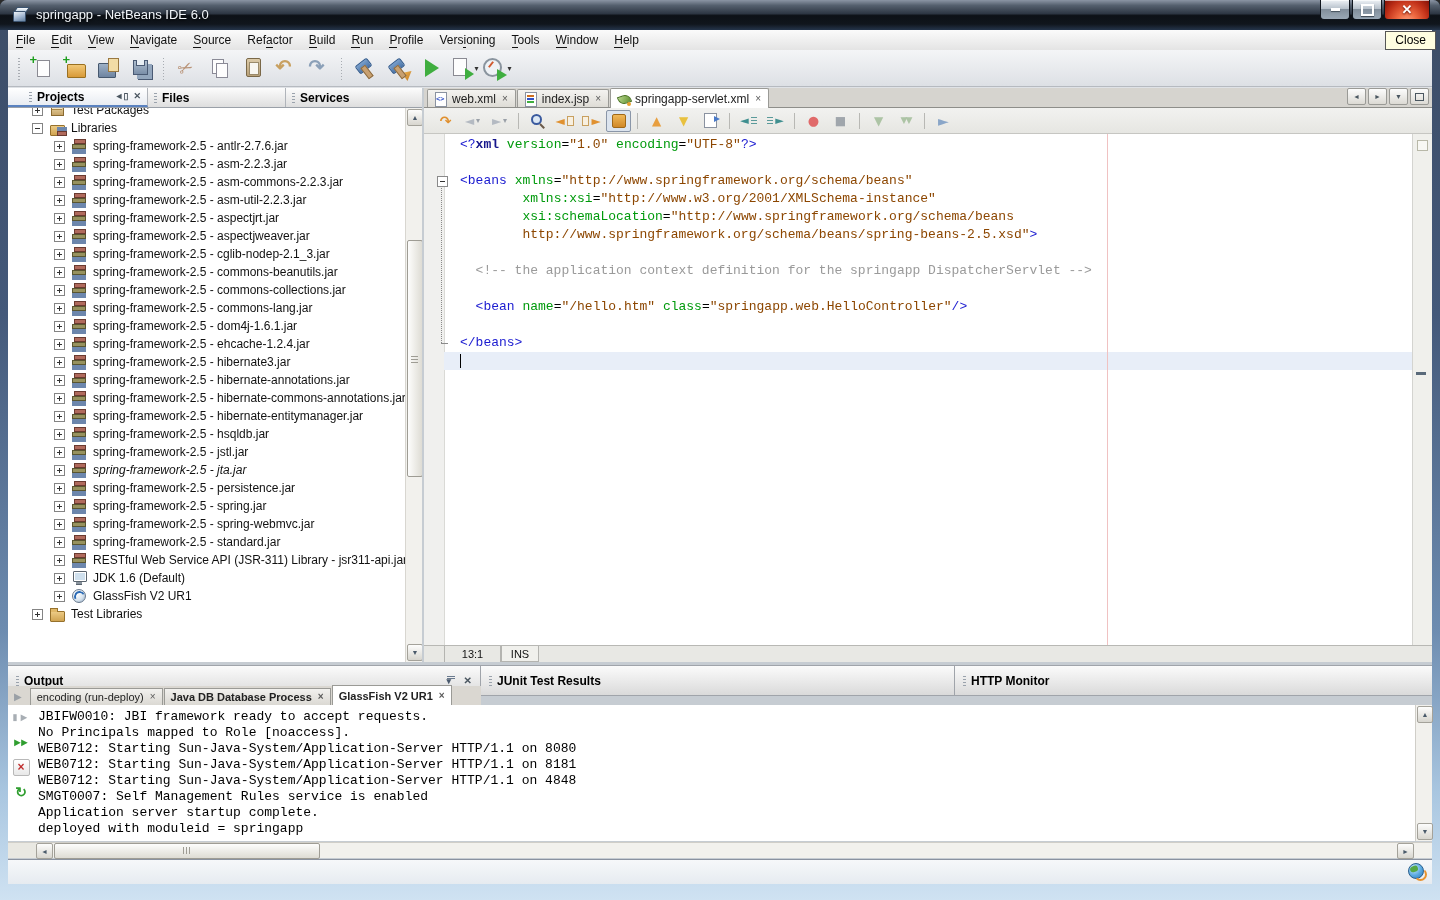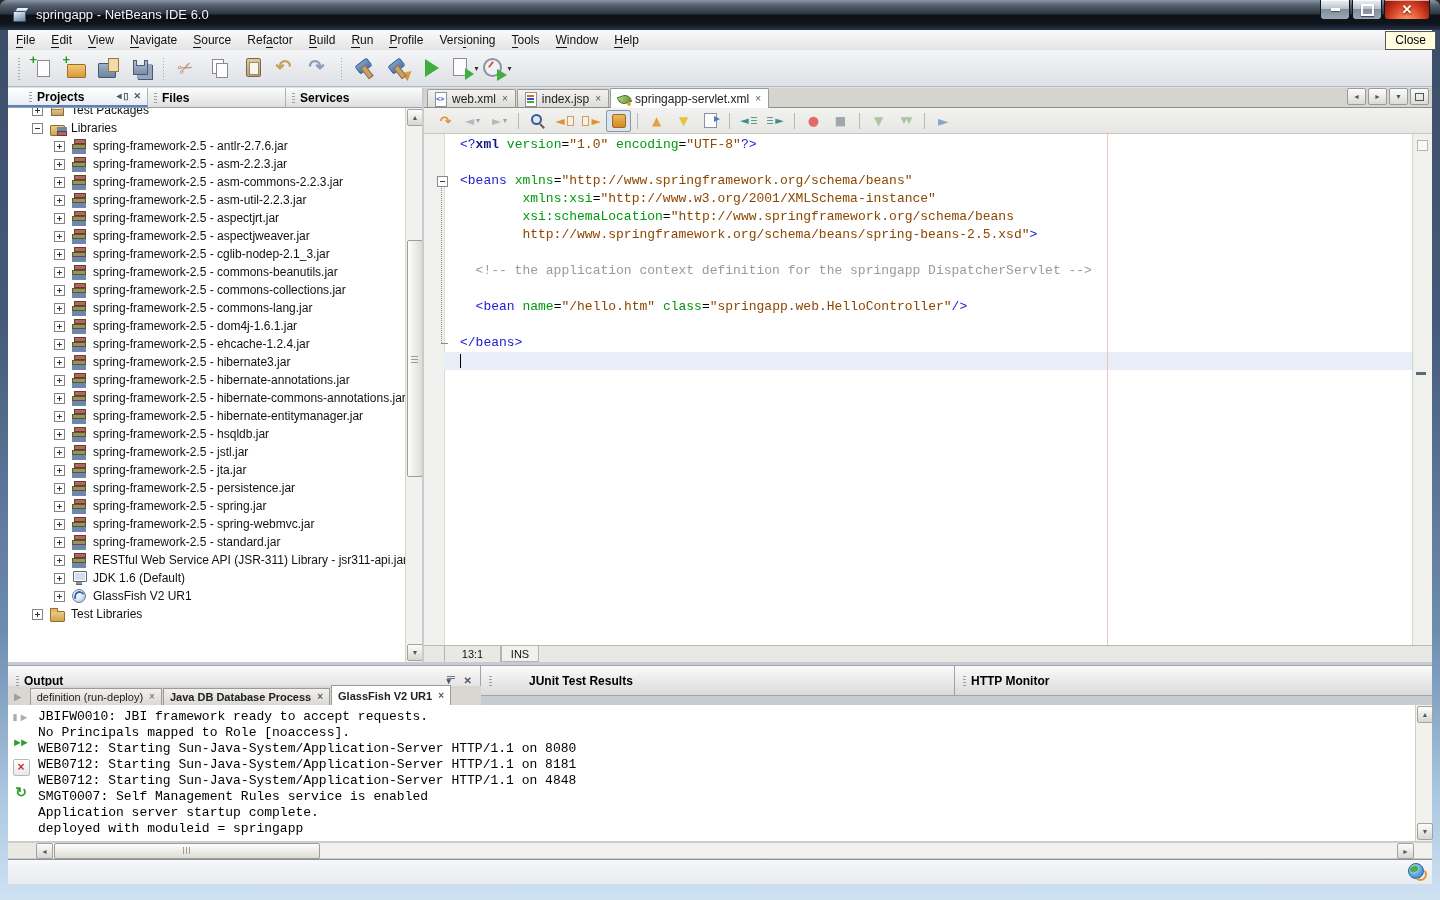--- a/index.html
+++ b/index.html
@@ -213,21 +213,21 @@
   .esc-0{width:21px;}
   .esc-caret{width:56px;}
   .esc-ins{width:38px;background:#f0f0ec;border:1px solid #b4b4b0;border-top:none;}
   .esc-rest{flex:1;border-right:none;}
   
   .bottom{position:absolute;left:0;top:632px;width:100%;height:198px;background:#c6ccd2;border-bottom:1px solid #8a92a0;box-sizing:border-box;}
   .bheads{position:absolute;left:0;top:3px;width:100%;height:31px;display:flex;}
   .bhs{background:linear-gradient(#fbfbfb,#dadada);border-top:1px solid #a0a4aa;border-bottom:1px solid #a0a4aa;
     display:flex;align-items:center;font-size:12px;font-weight:bold;padding:0 8px;box-sizing:border-box;}
   .bhs-output{width:473px;border-right:1px solid #a0a4aa;}
-  .bhs-junit{width:474px;border-right:1px solid #a0a4aa;gap:32px;}
+  .bhs-junit{width:474px;border-right:1px solid #a0a4aa;}
   .bhs-http{flex:1;}
   .filter-ic{position:relative;width:12px;height:11px;margin-right:7px;}
   .filter-ic::before{content:"";position:absolute;left:2px;top:0;width:8px;height:4px;
     background:repeating-linear-gradient(0deg,#6a7a8e 0 1px,transparent 1px 2px);}
   .filter-ic::after{content:"▾";position:absolute;left:2px;top:1px;color:#4a5a6e;font-size:9px;}
   .close-ic{color:#4a5660;font-size:10px;line-height:1;}
   .otabs{position:absolute;left:0;top:24px;width:473px;height:19px;background:#dad7d1;display:flex;align-items:flex-end;padding-left:4px;box-sizing:border-box;}
   .oarr{color:#9aa0a6;font-size:10px;margin:0 8px 3px 2px;}
   .otab{display:flex;align-items:center;height:16px;padding:0 6px;font-size:11px;color:#222;
     background:linear-gradient(#f2f1ee,#dbd9d3);border:1px solid #9a9a96;border-bottom:none;margin-right:1px;}
@@ -478,21 +478,21 @@
                 <div class="trow" style="padding-left: 22px;">
                   <span class="tgl plus"></span>
                   <span class="tico jar"></span>
                   <span class="lab">spring-framework-2.5 - hsqldb.jar</span>
                 </div>
                 <div class="trow" style="padding-left: 22px;">
                   <span class="tgl plus"></span>
                   <span class="tico jar"></span>
                   <span class="lab">spring-framework-2.5 - jstl.jar</span>
                 </div>
-                <div class="trow" style="padding-left: 22px;">
+                <div class="trow" style="padding-left: 22px; font-style: italic;">
                   <span class="tgl plus"></span>
                   <span class="tico jar"></span>
                   <span class="lab">spring-framework-2.5 - jta.jar</span>
                 </div>
                 <div class="trow" style="padding-left: 22px;">
                   <span class="tgl plus"></span>
                   <span class="tico jar"></span>
                   <span class="lab">spring-framework-2.5 - persistence.jar</span>
                 </div>
                 <div class="trow" style="padding-left: 22px;">
@@ -666,21 +666,21 @@
         </div>
         <div class="bhs bhs-http">
           <span class="wgrip"></span>
           <span>HTTP Monitor</span>
         </div>
       </div>
       <div class="otabs">
         <span class="oarr">▶</span>
         <span id="outTabs" style="display:flex;align-items:flex-end;">
             <div class="otab">
-              <span>definition (run-deploy)</span>
+              <span>encoding (run-deploy)</span>
               <span class="tclose">×</span>
             </div>
             <div class="otab bold">
               <span>Java DB Database Process</span>
               <span class="tclose">×</span>
             </div>
             <div class="otab active bold">
               <span>GlassFish V2 UR1</span>
               <span class="tclose">×</span>
             </div>

